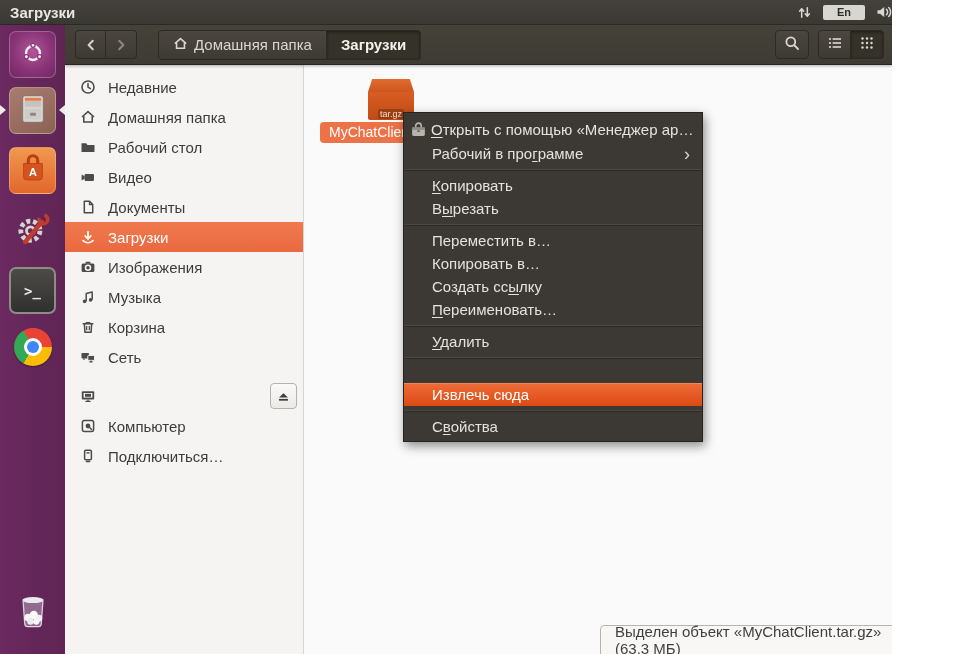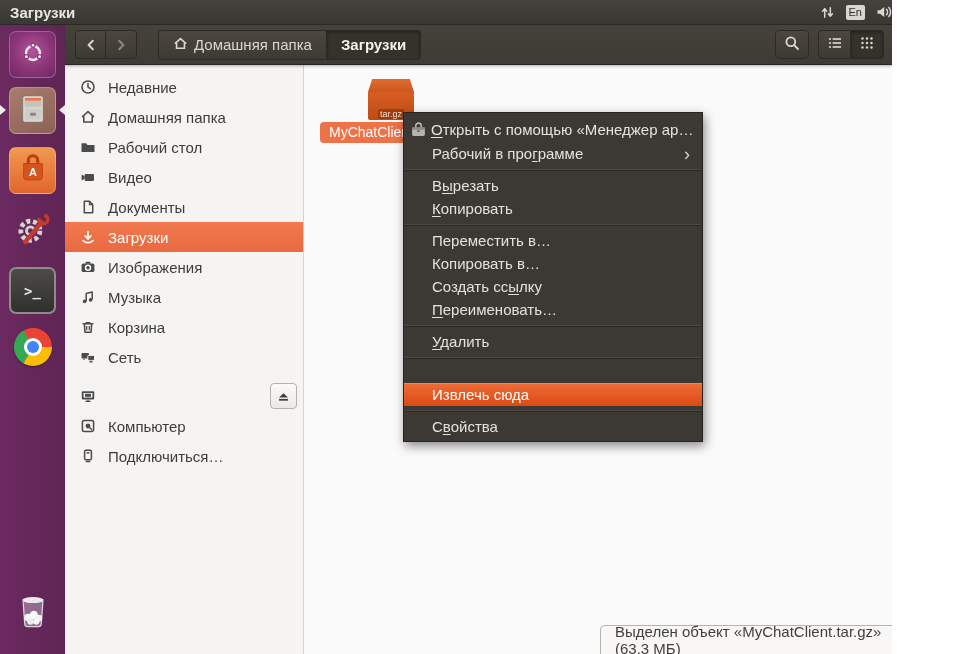--- a/index.html
+++ b/index.html
@@ -6,22 +6,22 @@
   html,body { width:970px; height:654px; overflow:hidden; }
   body { font-family:"Liberation Sans", sans-serif; }
   #page { position:relative; width:892px; height:654px; background:#7dd3fc; overflow:hidden; }
 
   
   .panel { position:absolute; left:0; top:0; width:970px; height:25px;
     background:linear-gradient(#45423d,#3a3833); display:flex; align-items:center;
     border-bottom:1px solid #2b2925; z-index:60; }
   .panel-title { color:#e8e6e2; font-size:15px; font-weight:bold; padding-left:10px; }
   .panel-right { margin-left:auto; display:flex; align-items:center; gap:11px; padding-right:14px; }
-  .kbd-box { background:#d8d6d2; color:#2e2d2a; font-size:11px; font-weight:normal;
-    border-radius:2px; padding:1px 3px; line-height:13px; }
+  .kbd-box { background:#d8d6d2; color:#2e2d2a; font-size:11px; font-weight:bold;
+    border-radius:2px; padding:1px 14px; line-height:13px; }
   .panel-time { color:#e8e6e2; font-size:10px; }
   .picon { display:flex; align-items:center; }
 
   
   .launcher { position:absolute; left:0; top:25px; width:65px; height:629px;
     background:linear-gradient(90deg,#6b2a60,#5f2454); z-index:55; }
   .ltile { position:absolute; left:9px; width:47px; height:47px; border-radius:7px;
     display:flex; align-items:center; justify-content:center; cursor:pointer; }
   .ltile-dash { top:6px; background:radial-gradient(circle at 50% 42%, #b2569b 0%, #8b3579 55%, #6f2663 100%);
     border:1px solid rgba(255,255,255,0.25); }
@@ -445,24 +445,24 @@
           </svg>
       </span>
       <span class="mi-label"><span></span><span class="mn">О</span><span>ткрыть с помощью «Менеджер ар…</span></span>
     </div>
     <div class="ctx-item">
       <span class="mi-label"><span>Рабочий в про</span><span class="mn">г</span><span>рамме</span></span>
       <span class="sub-arrow">›</span>
     </div>
     <div class="ctx-sep"></div>
     <div class="ctx-item">
+      <span class="mi-label"><span></span><span class="mn">К</span><span>опировать</span></span>
+    </div>
+    <div class="ctx-item">
       <span class="mi-label"><span>В</span><span class="mn">ы</span><span>резать</span></span>
-    </div>
-    <div class="ctx-item">
-      <span class="mi-label"><span></span><span class="mn">К</span><span>опировать</span></span>
     </div>
     <div class="ctx-sep"></div>
     <div class="ctx-item">
       <span class="mi-label"><span>Переместить в…</span><span class="mn"></span><span></span></span>
     </div>
     <div class="ctx-item">
       <span class="mi-label"><span>Копировать в…</span><span class="mn"></span><span></span></span>
     </div>
     <div class="ctx-item">
       <span class="mi-label"><span>Создать сс</span><span class="mn">ы</span><span>лку</span></span>

